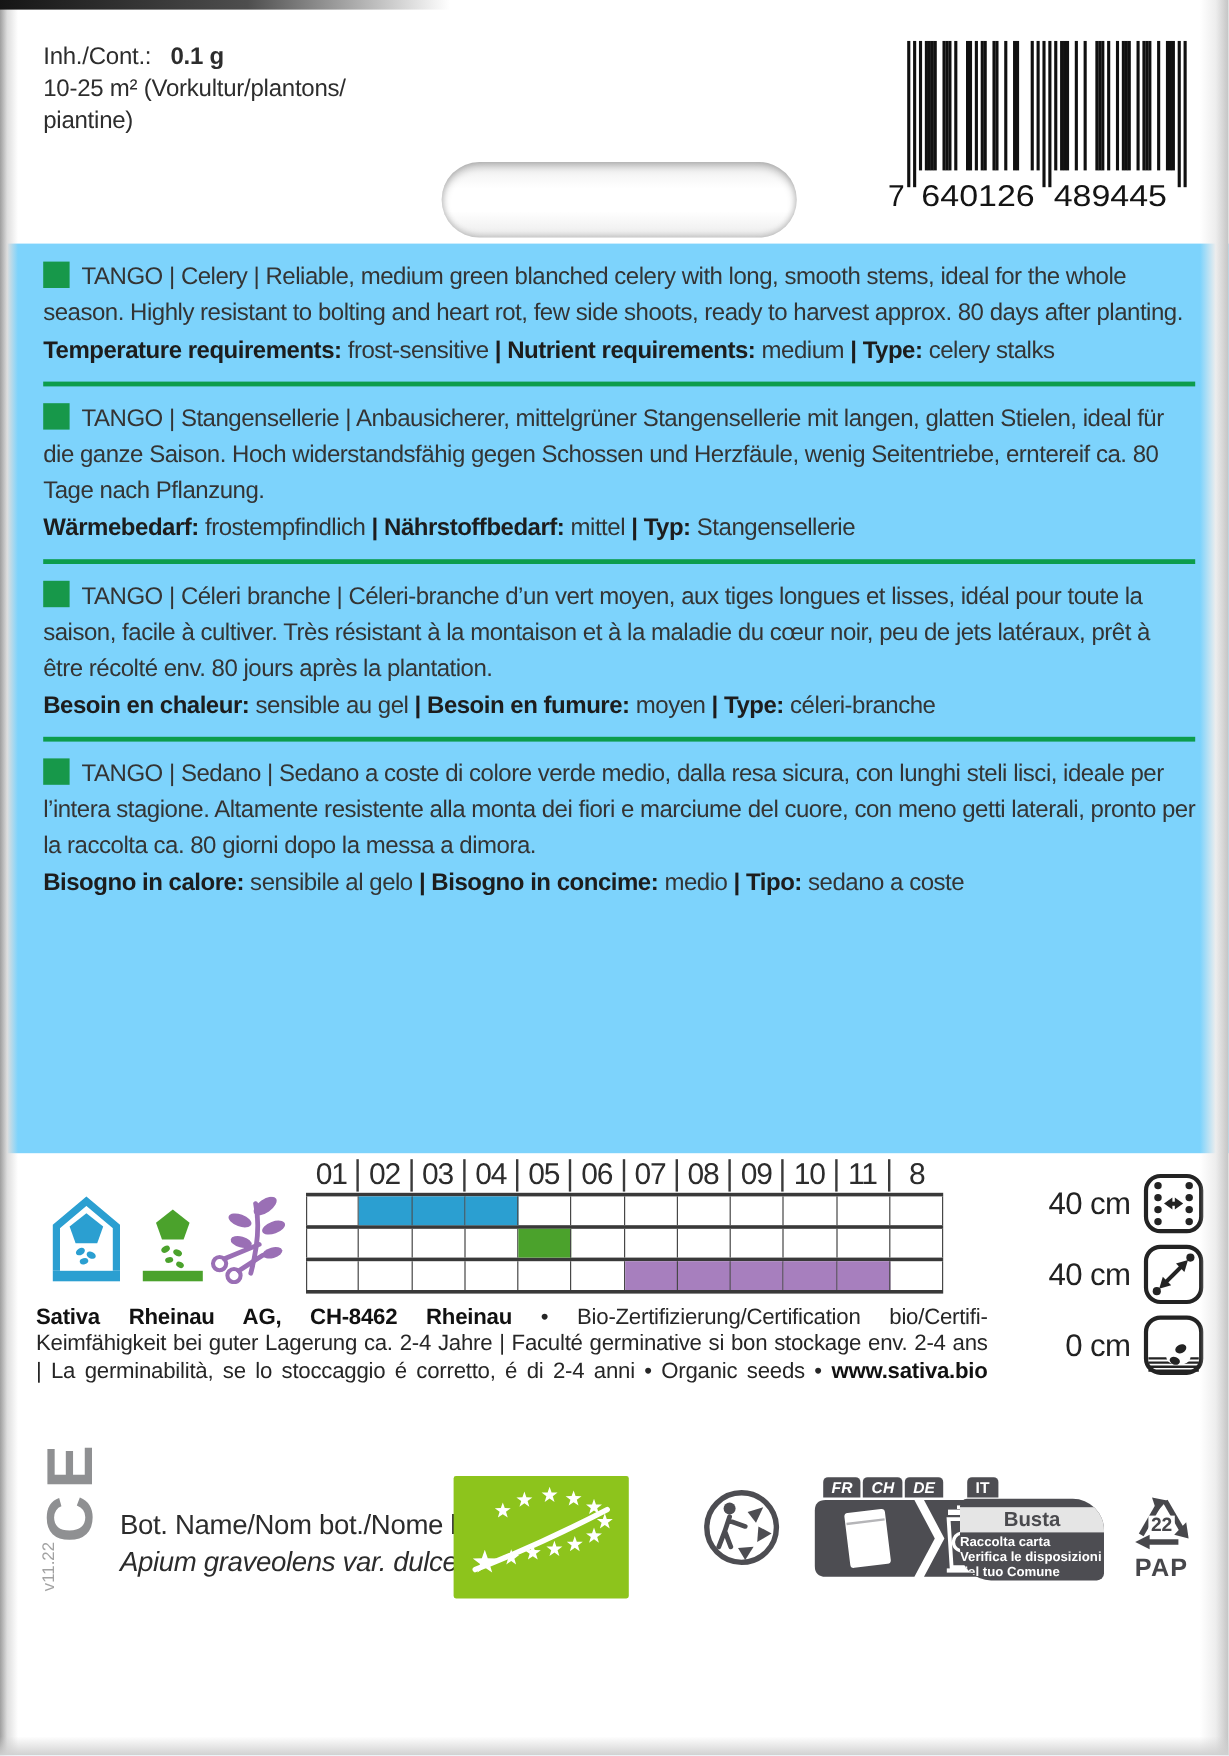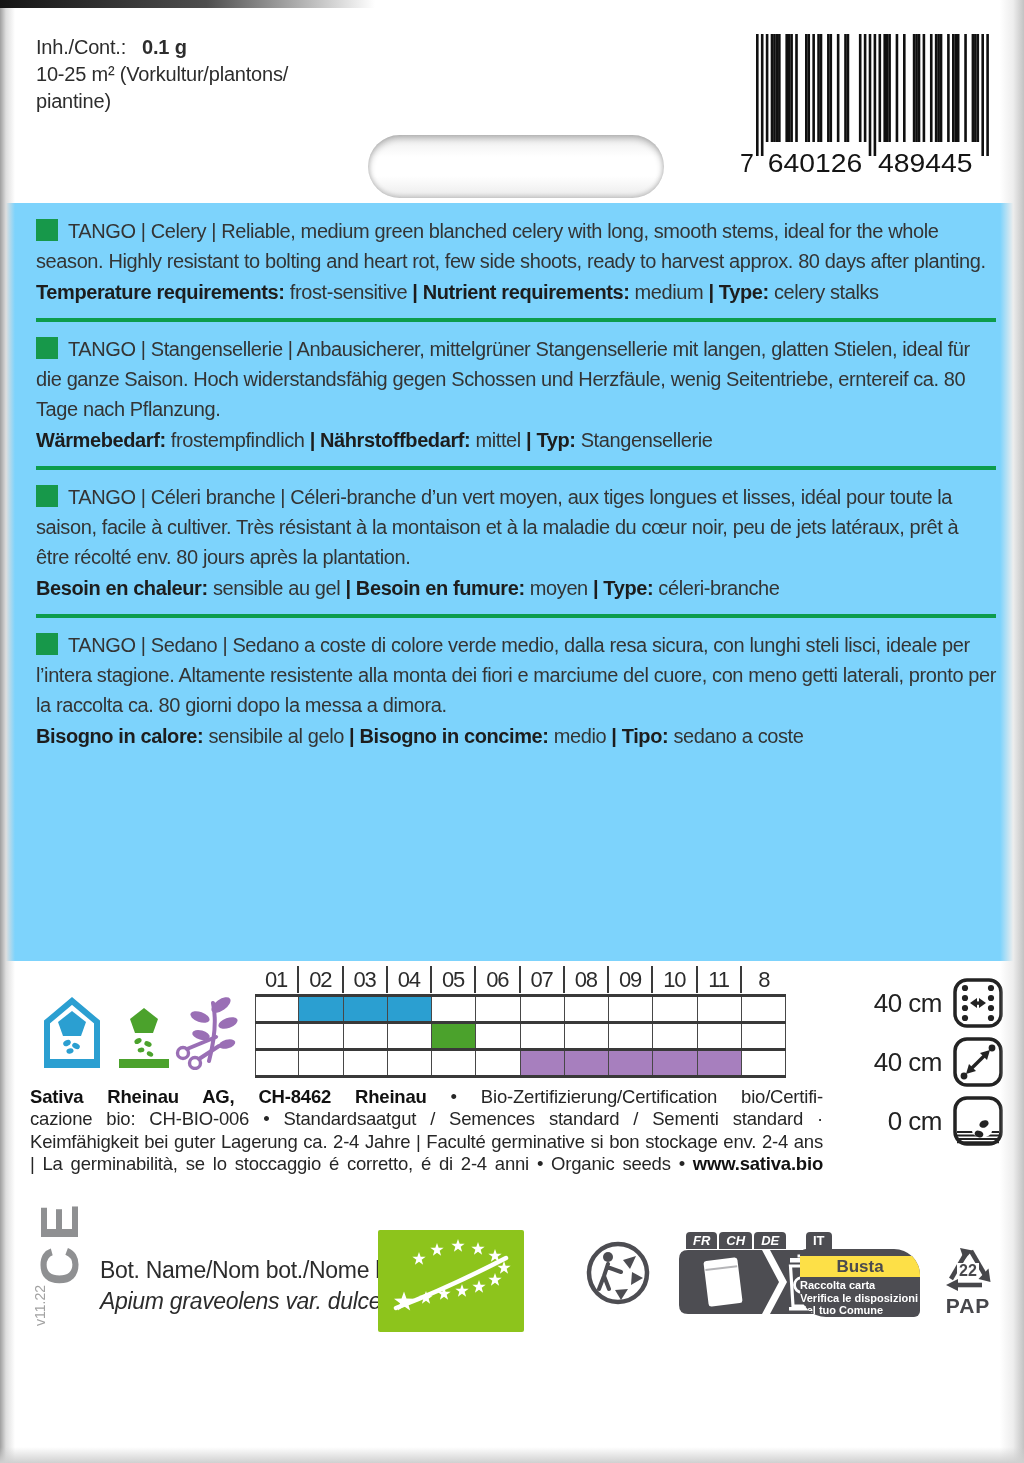--- a/index.html
+++ b/index.html
@@ -29,21 +29,21 @@
     padding:13px 28px 0 36px;box-sizing:border-box;}
   .vblock{padding:0 0 11px 0;}
   .vblock .intro{margin:0;font-size:20px;line-height:30px;letter-spacing:-0.4px;color:#343434;}
   .vblock .specs{margin:1px 0 0 0;font-size:20px;line-height:30px;letter-spacing:-0.4px;color:#343434;}
   .vblock b{color:#1d1d1d;}
   .bullet{display:inline-block;width:22px;height:22px;background:#17984a;margin-right:10px;vertical-align:-3px;}
   .vsep{height:4px;background:#0d9c4c;margin:0 0 12px 0;}
   
   .cal{position:absolute;left:255px;top:964px;width:531px;}
   .cal-header{display:grid;grid-template-columns:repeat(12,1fr);height:30px;align-items:center;}
-  .mcell{height:27px;line-height:27px;text-align:center;font-size:22px;letter-spacing:-1px;color:#2c2c2c;border-right:2px solid #3a3a3a;}
+  .mcell{height:27px;line-height:27px;text-align:center;font-size:25px;letter-spacing:-1px;color:#2c2c2c;border-right:2px solid #3a3a3a;}
   .mcell.last{border-right:none;}
   .cal-body{border-bottom:3px solid #393939;}
   .cal-row{display:grid;grid-template-columns:repeat(12,1fr);height:24px;border-top:3px solid #393939;}
   .cal-cell{border-right:1.5px solid #474747;box-sizing:border-box;}
   .cal-cell:first-child{border-left:1.5px solid #474747;}
   
   .icn{position:absolute;}
   
   .spacing-col{position:absolute;left:838px;top:977px;width:166px;}
   .sp-row{display:flex;align-items:center;gap:10px;margin-bottom:7px;}
@@ -60,21 +60,21 @@
   .botname .latin{font-style:italic;}
   .eu-logo{position:absolute;left:378px;top:1230px;width:146px;height:102px;background:#8dc41c;border-radius:2px;}
   .triman{position:absolute;left:585px;top:1240px;}
   .sorting-fr{position:absolute;left:678px;top:1231px;width:150px;font-style:italic;}
   .tab{display:inline-block;background:#4d4d52;color:#fff;font-weight:bold;font-size:13px;height:17px;line-height:17px;
     padding:0 7px;border-radius:4px 4px 0 0;margin-right:2px;}
   .sorting-fr .tabs{margin-left:8px;}
   .busta{position:absolute;left:800px;top:1231px;width:124px;}
   .busta .tabs{margin-left:6px;}
   .busta-body{width:120px;height:68px;background:#4d4d52;border-radius:6px 26px 6px 26px;overflow:hidden;position:relative;}
-  .busta-band{position:absolute;left:0;top:7px;width:100%;height:21px;background:#fde047;text-align:center;
+  .busta-band{position:absolute;left:0;top:7px;width:100%;height:21px;background:#e5e5e5;text-align:center;
     font-weight:bold;font-size:17px;line-height:21px;color:#4a4a4e;}
   .busta-lines{position:absolute;left:0;top:30px;width:100%;text-align:left;font-weight:bold;font-size:11px;
     line-height:12.5px;color:#fff;white-space:pre-line;}
   .pap{position:absolute;left:935px;top:1238px;width:66px;text-align:center;color:#47474b;}
   .pap-code{font-weight:bold;font-size:21px;letter-spacing:1px;margin-top:-2px;}
 </style>
 </head>
 <body>
 
 <div class="packet">
@@ -305,21 +305,20 @@
         <ellipse cx="30" cy="36" rx="10" ry="6.5" fill="#ffffff"></ellipse>
         <ellipse cx="32" cy="29" rx="4.8" ry="3.6" fill="#232323" transform="rotate(-25 32 29)"></ellipse>
         <ellipse cx="27" cy="39" rx="4.4" ry="3.2" fill="#232323" transform="rotate(20 27 39)"></ellipse>
         <rect x="3" y="3" width="46" height="46" rx="12" fill="none" stroke="#232323" stroke-width="3.5"></rect>
       </svg>
     </div>
   </div>
 
   <div class="info">
       <div class="info-line"><b>Sativa Rheinau AG, CH-8462 Rheinau</b> • Bio-Zertifizierung/Certification bio/Certifi-</div>
-      <div class="info-line">cazione bio: CH-BIO-006 • Standardsaatgut / Semences standard / Sementi standard ·</div>
       <div class="info-line">Keimfähigkeit bei guter Lagerung ca. 2-4 Jahre | Faculté germinative si bon stockage env. 2-4 ans</div>
       <div class="info-line">| La germinabilità, se lo stoccaggio é corretto, é di 2-4 anni • Organic seeds • <b>www.sativa.bio</b></div>
     </div>
 
   <div class="ce-mark">CE</div>
   <div class="version">v11.22</div>
 
   <div class="botname">
     <div>Bot. Name/Nom bot./Nome bot.:</div>
     <div class="latin">Apium graveolens var. dulce</div>

